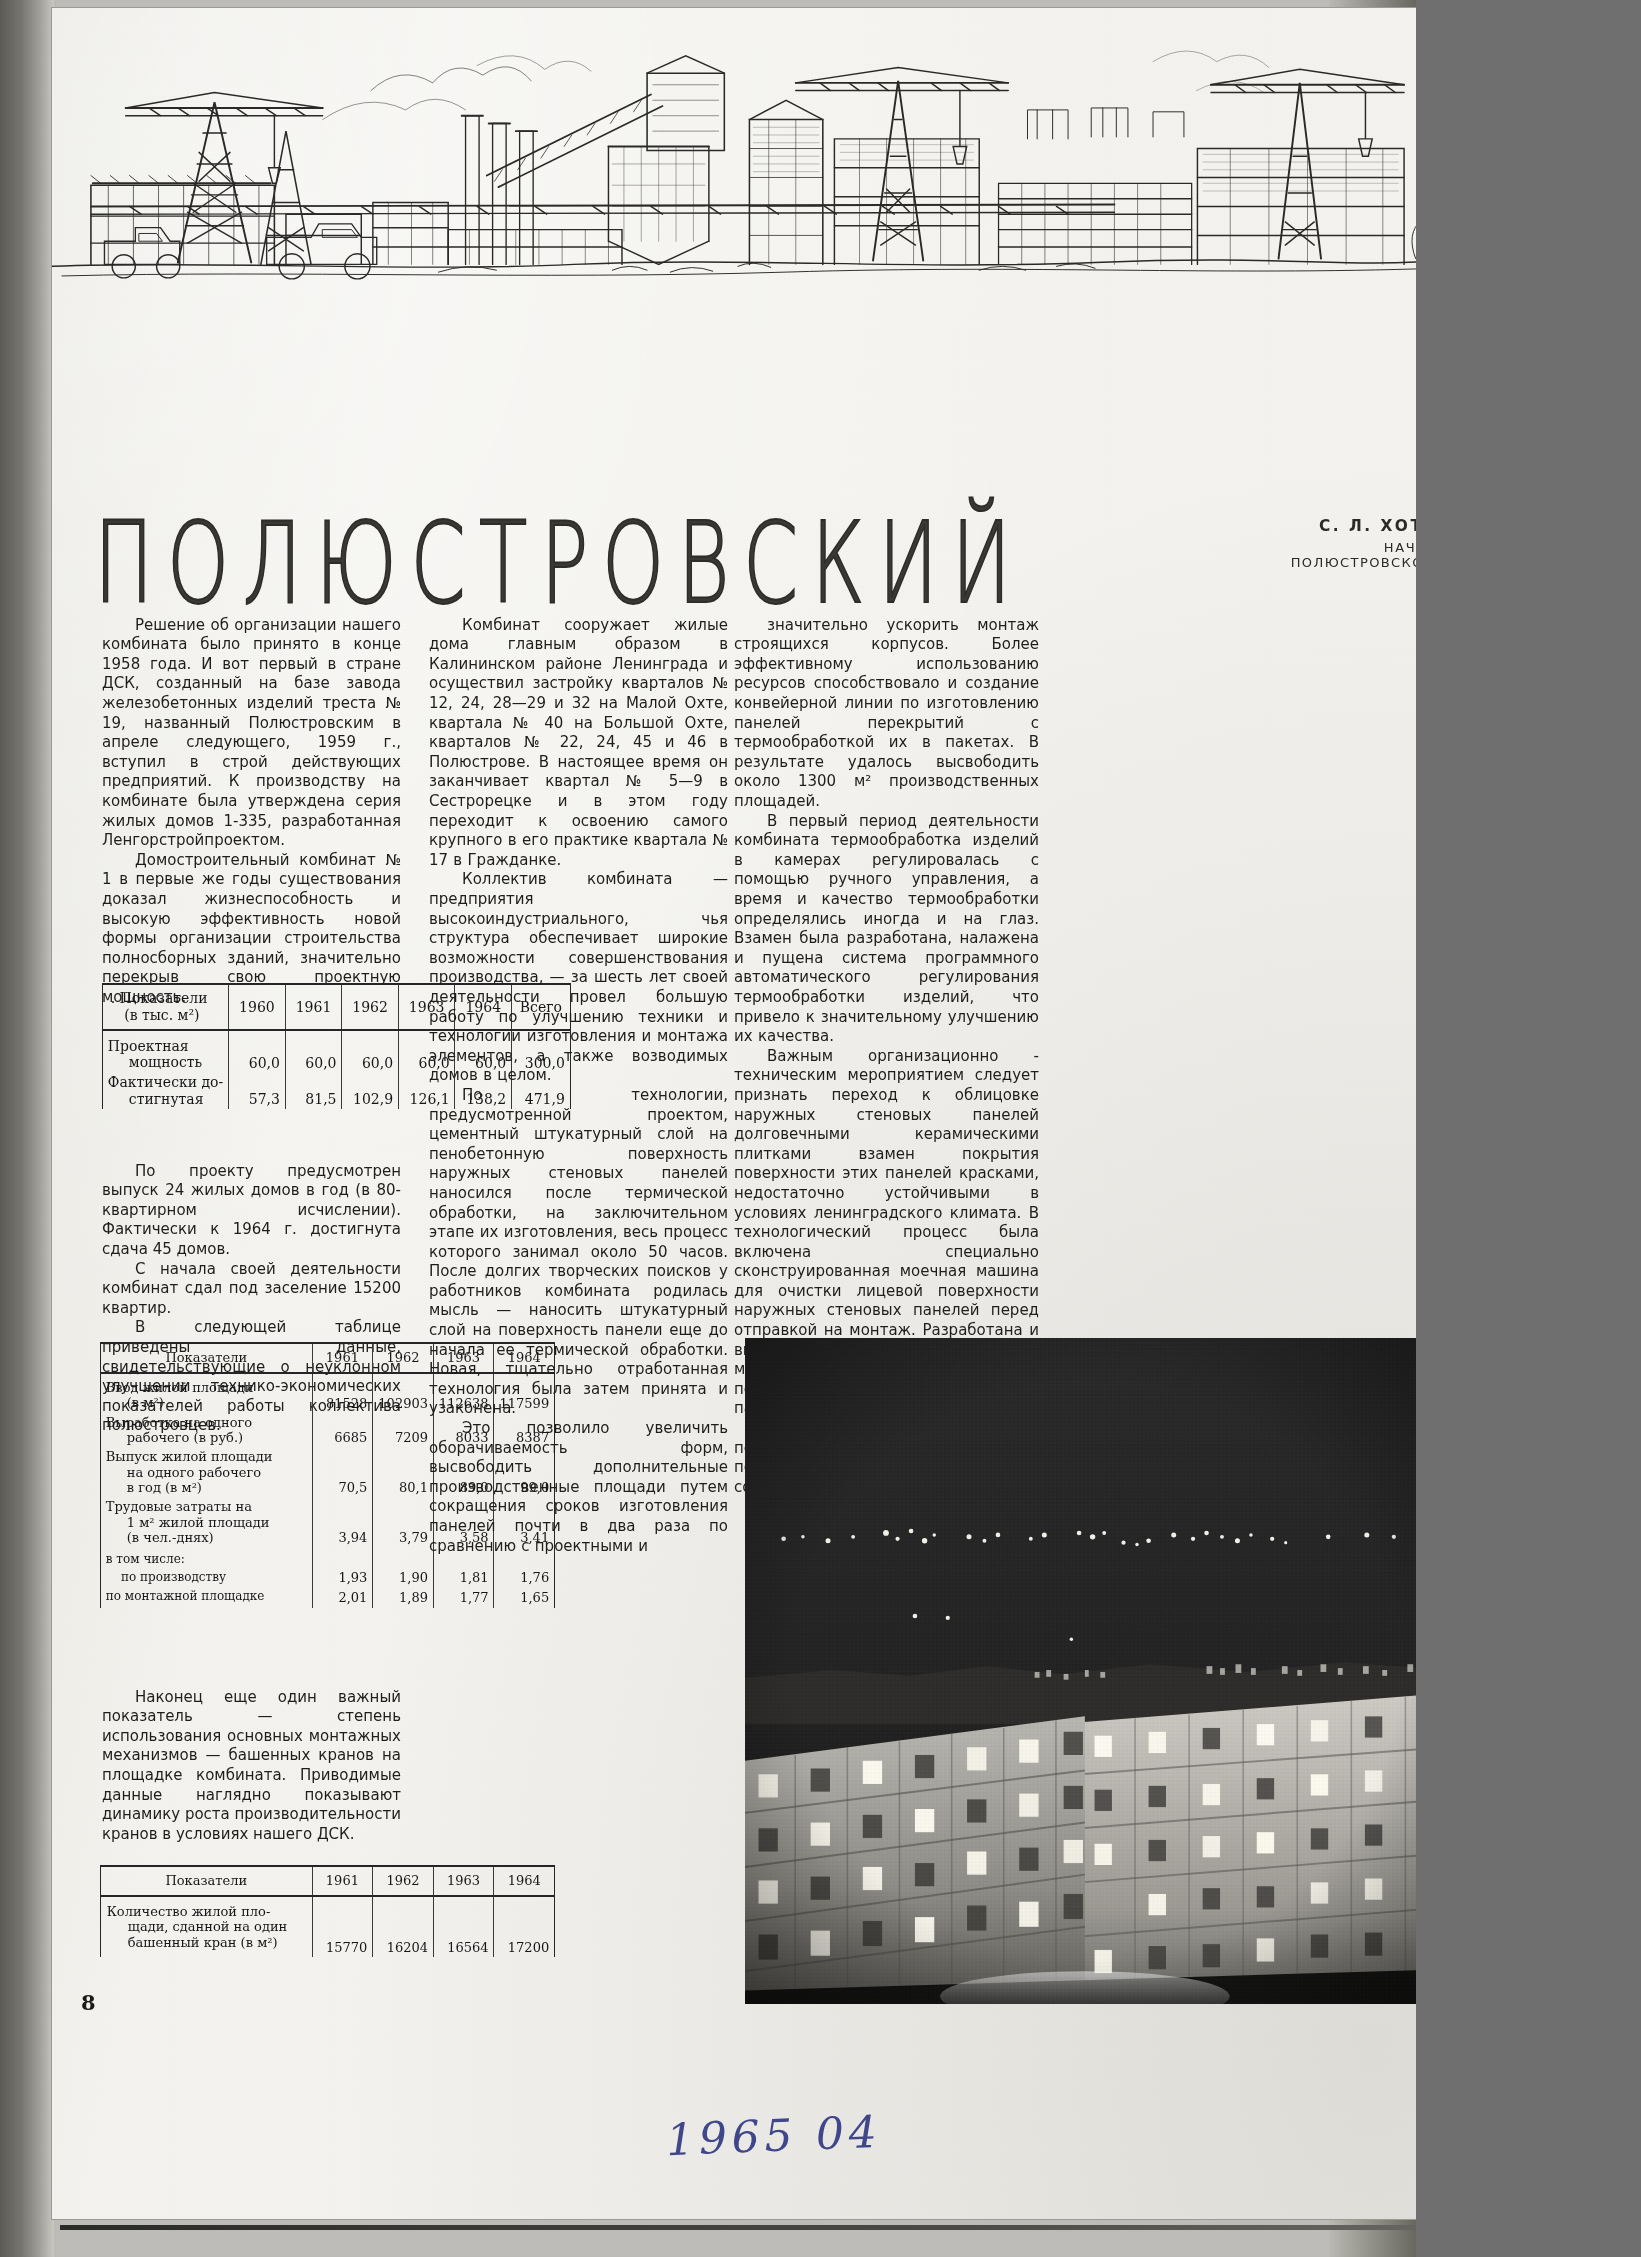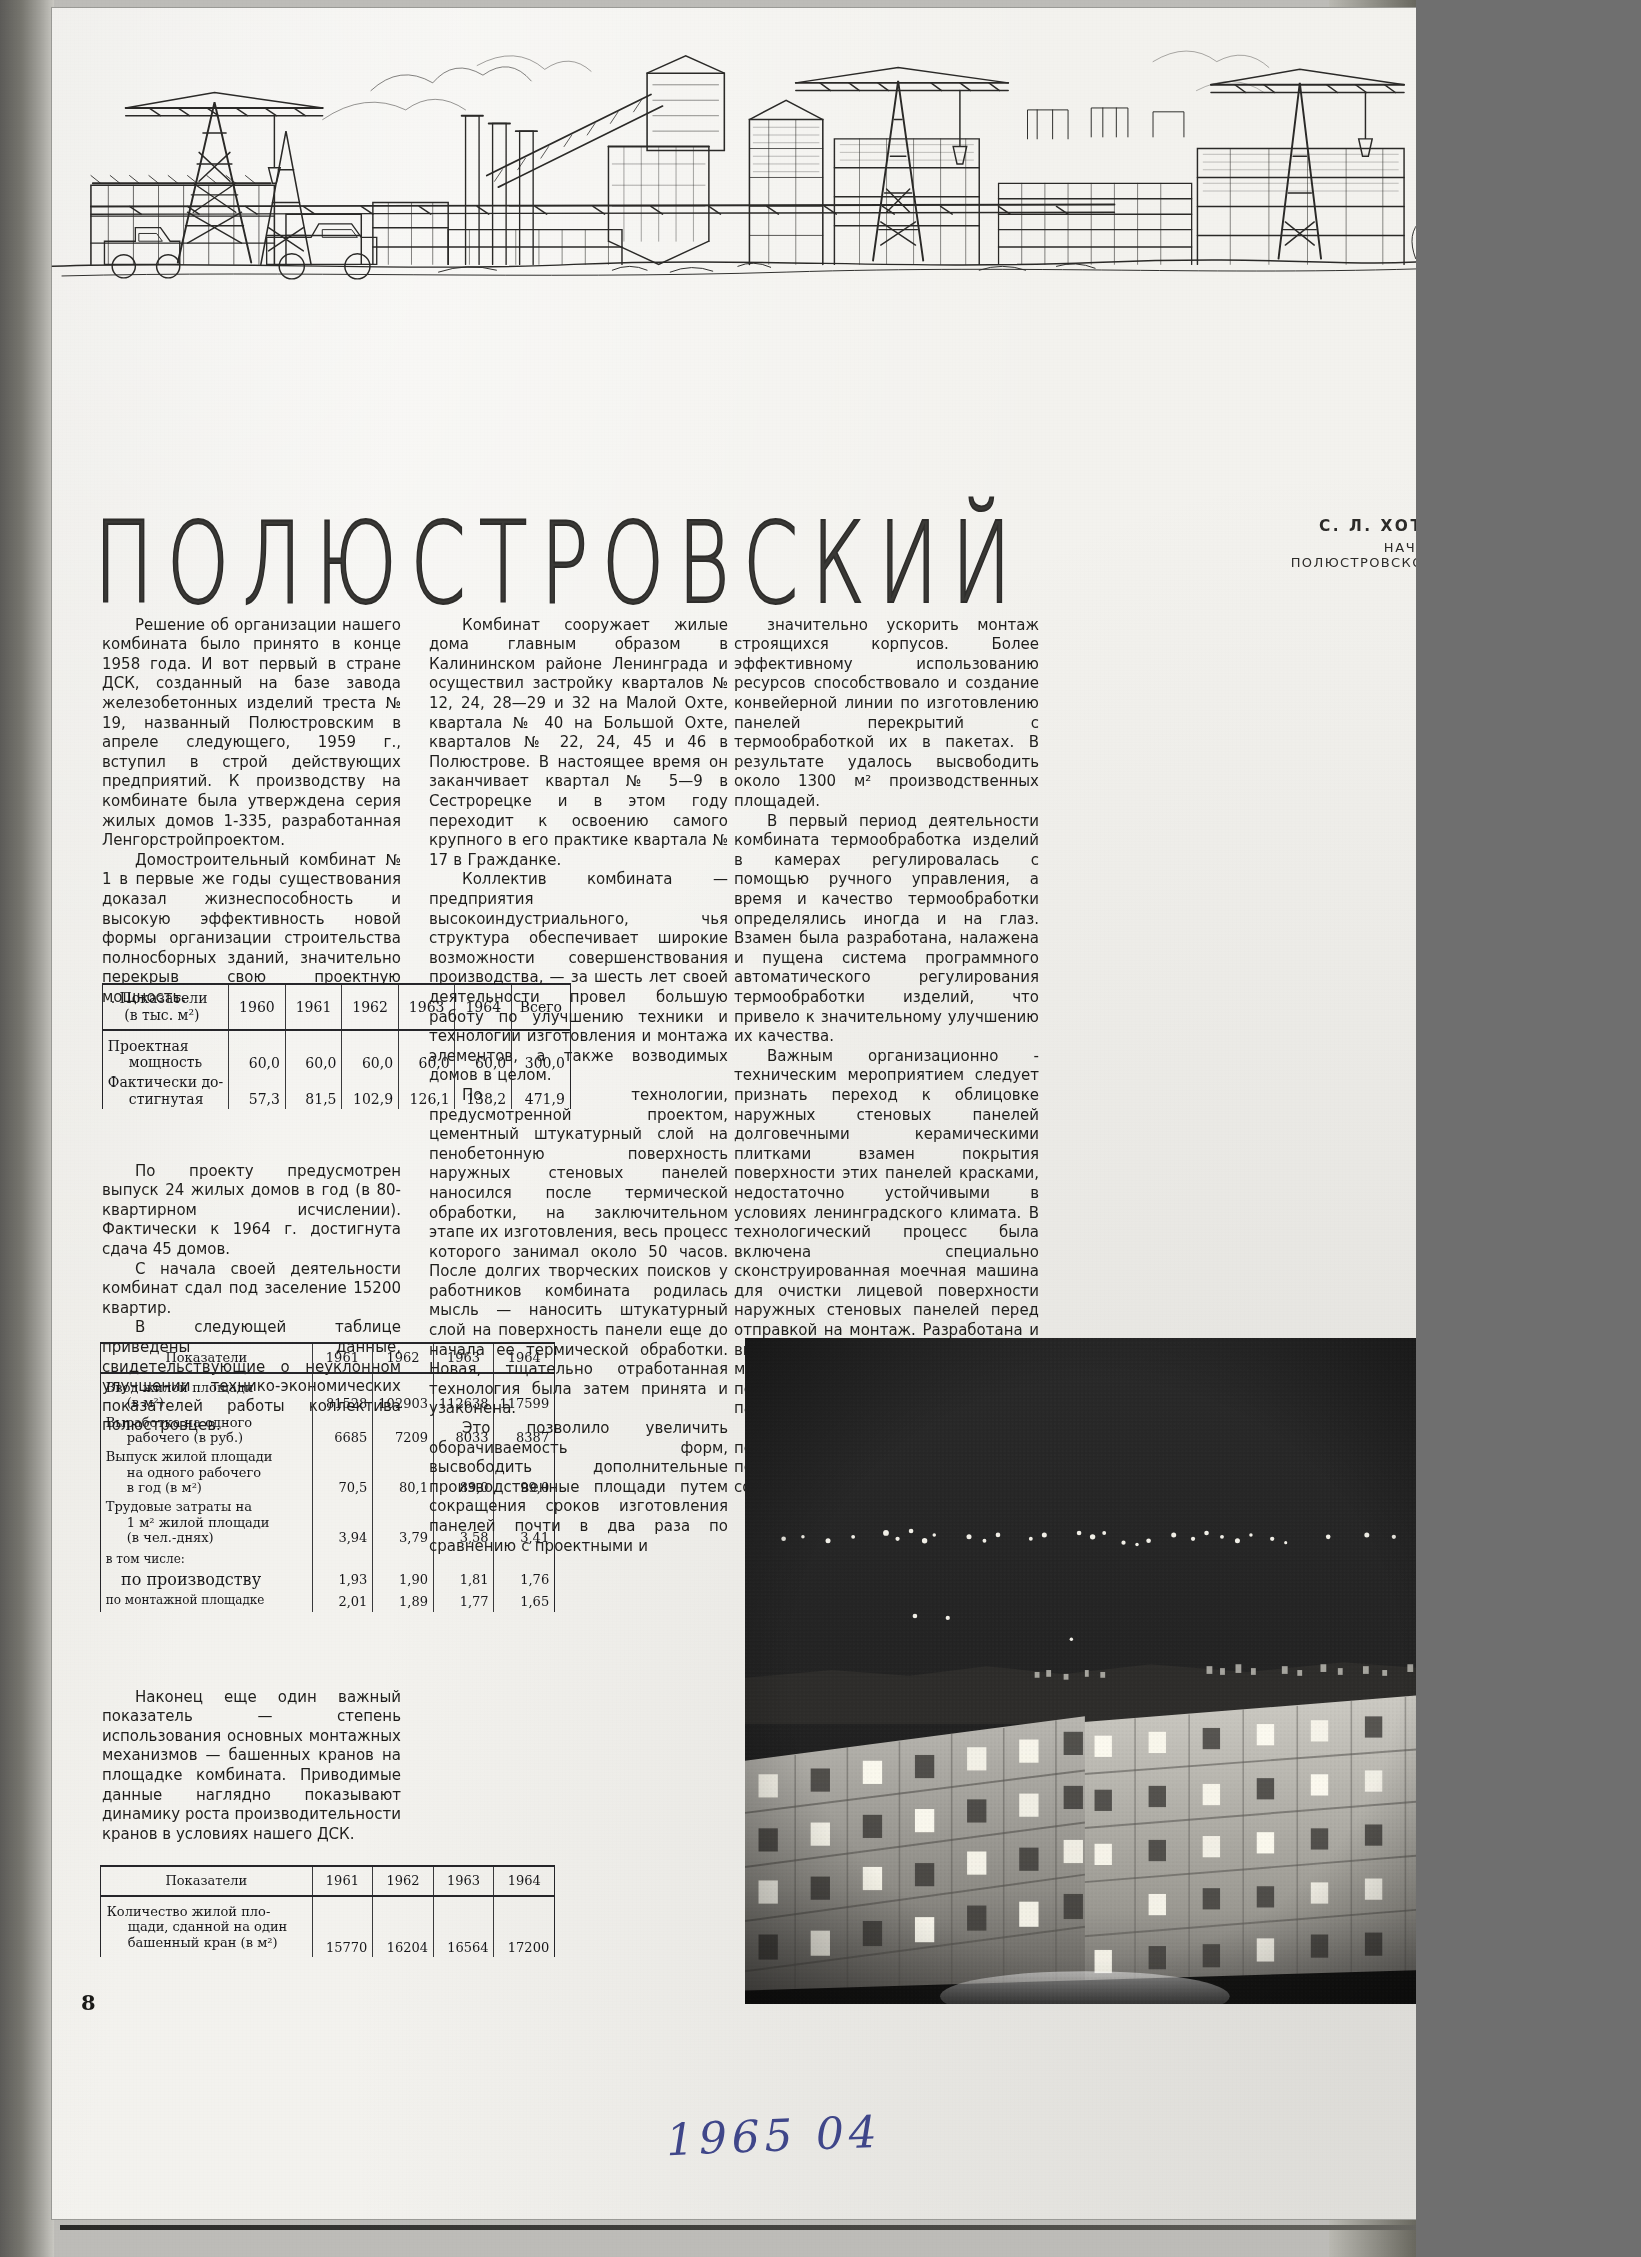--- a/index.html
+++ b/index.html
@@ -404,21 +404,21 @@
 
           <tr>
             <td class="lbl leftbar" style="font-size:12px;padding-top:4.8px;">в том числе:</td>
             <td class="vline"></td>
                 <td class="vline"></td>
                 <td class="vline"></td>
                 <td class="vline rightbar"></td>
           </tr>
 
           <tr>
-            <td class="lbl leftbar" style="font-size:16px;padding-left:20px;">по производству</td>
+            <td class="lbl leftbar" style="font-size:12px;padding-left:20px;">по производству</td>
             <td class="num vline">1,93</td>
             <td class="num vline">1,90</td>
             <td class="num vline">1,81</td>
             <td class="num vline rightbar">1,76</td>
           </tr>
 
           <tr>
             <td class="lbl leftbar" style="font-size:12px;padding-bottom:4.8px;">по монтажной площадке</td>
             <td class="num vline">2,01</td>
             <td class="num vline">1,89</td>

